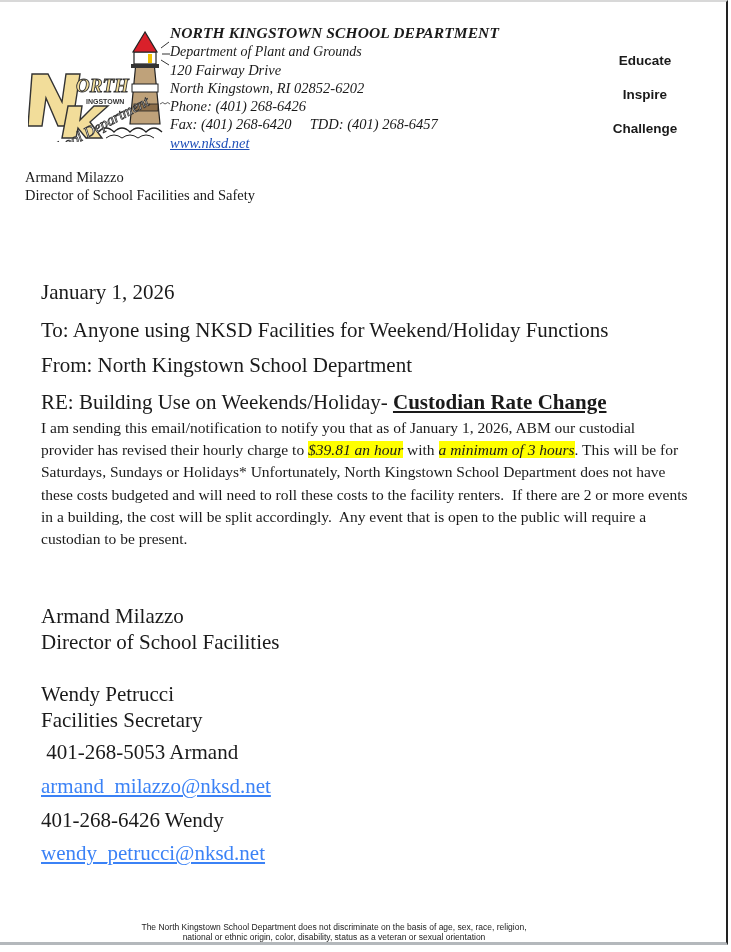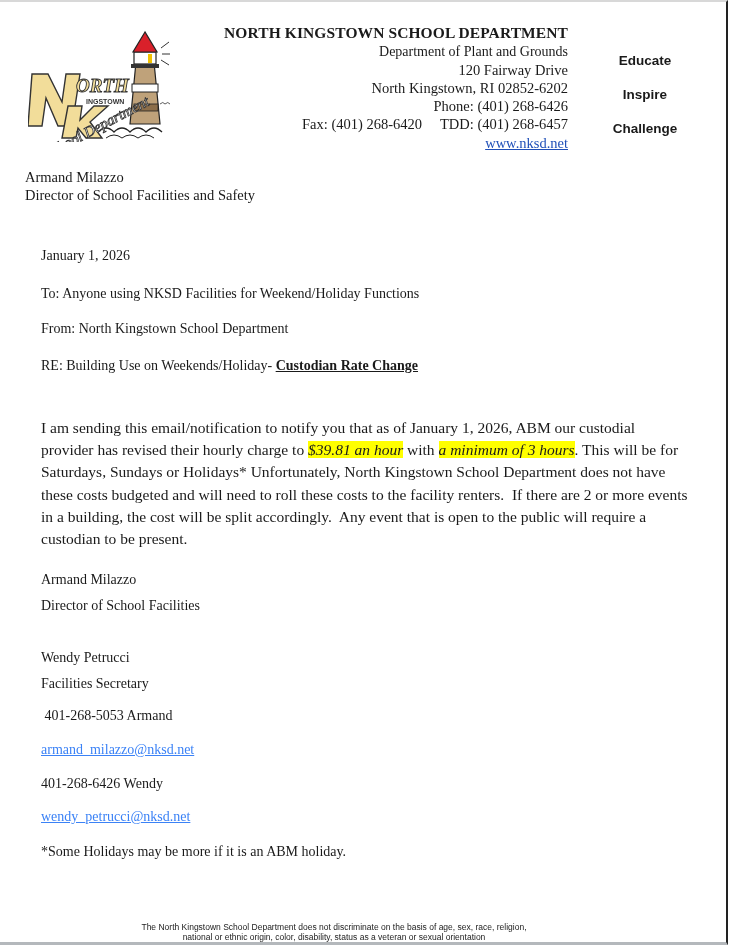--- a/index.html
+++ b/index.html
@@ -1,27 +1,27 @@
 <!DOCTYPE html>
 <html><head>
 <meta charset="utf-8">
 <style>
   html, body { margin:0; padding:0; background:#fff; }
   body { width:731px; height:952px; position:relative; overflow:hidden; font-family:"Liberation Serif", serif; color:#1a1a1a; }
   .page { position:absolute; left:0; top:0; width:728px; height:945px; border-top:2px solid #d8d8d8; border-right:2px solid #222; border-bottom:3px solid #b4b8bc; box-sizing:border-box; background:#fff; }
   .abs { position:absolute; white-space:nowrap; }
   .logo { position:absolute; left:28px; top:22px; width:142px; height:118px; }
-  .hdr { position:absolute; left:178px; top:22px; width:390px; text-align:right; font-size:15px; line-height:18px; }
+  .hdr { position:absolute; left:170px; top:22px; width:390px; text-align:left; font-size:15px; line-height:18px;font-style:italic; }
   .hdr .org { font-weight:bold; font-size:15.5px; letter-spacing:0.1px; margin-bottom:1px; }
   .hdr .dept { font-size:14px; }
   .hdr .line { font-size:14.5px; }
   .hdr .web { display:inline-block; margin-top:1px; color:#1f4fb8; text-decoration:underline; font-size:14.5px; }
   .motto { position:absolute; left:580px; width:130px; text-align:center; font-family:"Liberation Sans", sans-serif; font-weight:bold; font-size:13.5px; color:#1a1a1a; }
   .sender { position:absolute; left:25px; top:166px; font-size:14.5px; line-height:18px; }
-  .body-text { font-size:14px; }
+  .body-text { font-size:21px;margin-top:32px; }
   .para { position:absolute; left:41px; top:415px; width:650px; font-size:15.5px; line-height:22.2px; white-space:normal; }
   .hl { background:#ffff00;font-style:italic; }
   .link { color:#3b82f6; text-decoration:underline; }
   .re-bold { font-weight:bold; text-decoration:underline; }
   .footer { position:absolute; left:0; top:920px; width:668px; text-align:center; font-family:"Liberation Sans", sans-serif; font-size:8.5px; line-height:10px; color:#222; }
 </style>
 </head>
 <body>
 
 <div class="page">
@@ -89,19 +89,18 @@
   </div>
 
   <div class="abs body-text" style="left:41px; top:570px;">Armand Milazzo</div>
   <div class="abs body-text" style="left:41px; top:596px;">Director of School Facilities</div>
   <div class="abs body-text" style="left:41px; top:648px;">Wendy Petrucci</div>
   <div class="abs body-text" style="left:41px; top:674px;">Facilities Secretary</div>
   <div class="abs body-text" style="left:41px; top:706px; white-space:pre;"> 401-268-5053 Armand</div>
   <a class="abs body-text link" style="left:41px; top:740px;">armand_milazzo@nksd.net</a>
   <div class="abs body-text" style="left:41px; top:774px;">401-268-6426 Wendy</div>
   <a class="abs body-text link" style="left:41px; top:807px;">wendy_petrucci@nksd.net</a>
-  <div class="abs body-text" style="left:41px; top:842px;">*Some Holidays may be more if it is an ABM holiday.</div>
 
   <div class="footer">
     <div>The North Kingstown School Department does not discriminate on the basis of age, sex, race, religion,</div>
     <div>national or ethnic origin, color, disability, status as a veteran or sexual orientation</div>
   </div>
 </div>
 
 </body></html>

